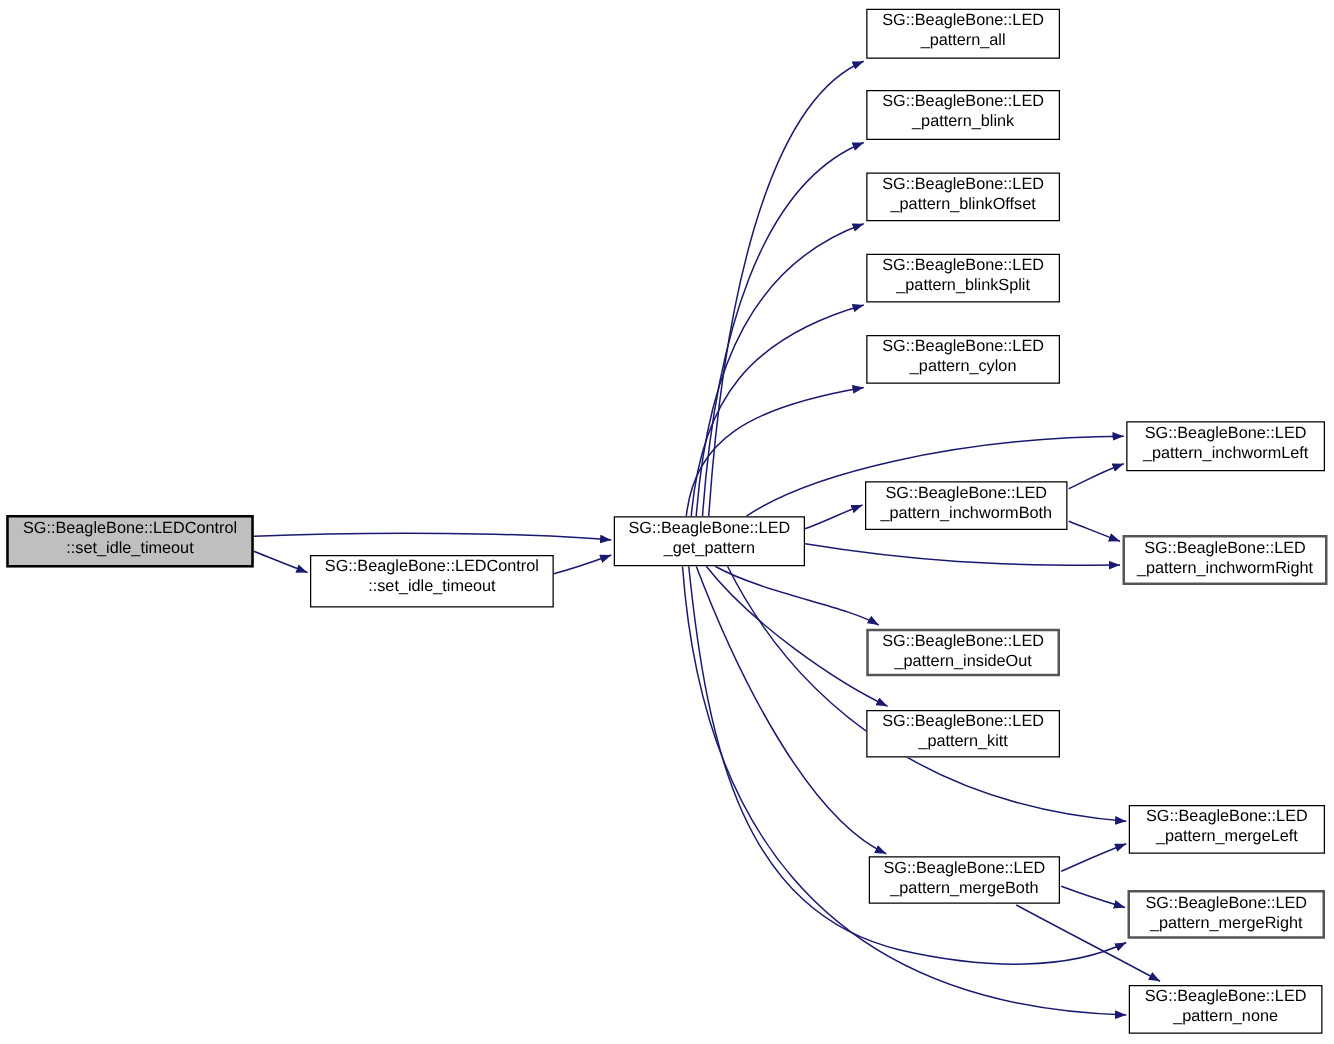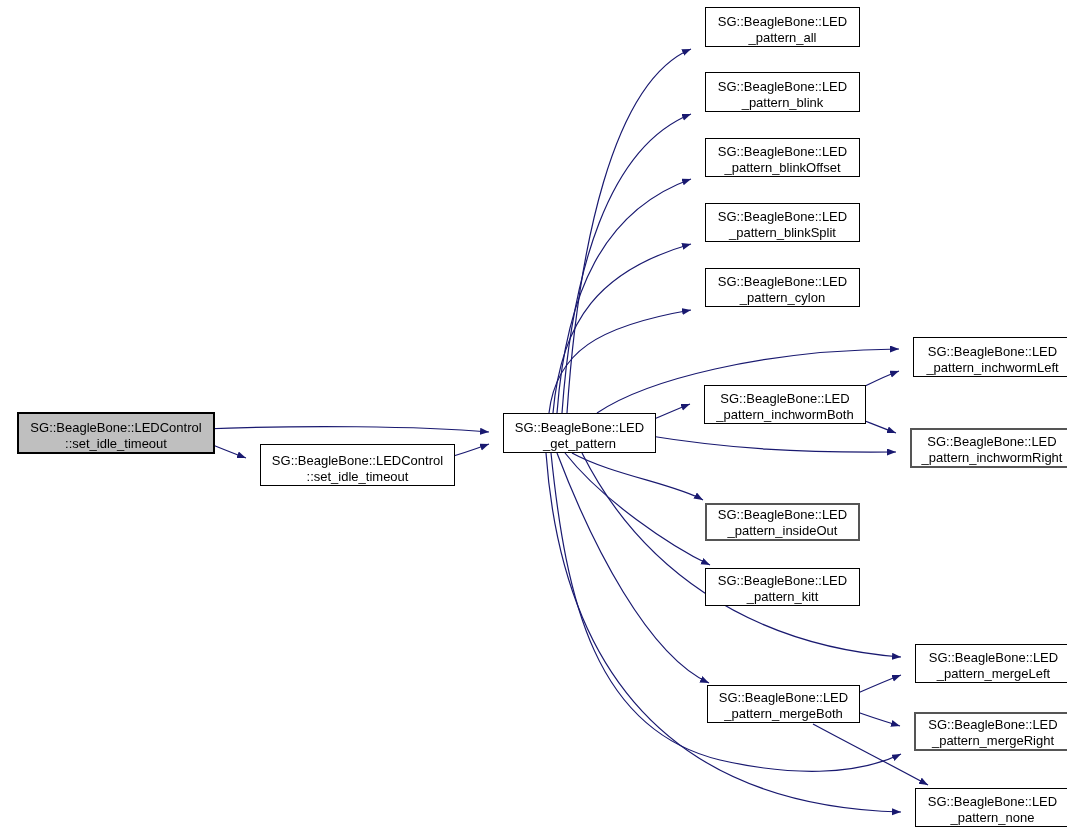--- a/index.html
+++ b/index.html
@@ -21,30 +21,29 @@
     top: 0;
     width: 1067px;
     height: 835px;
   }
   .node {
     position: absolute;
     box-sizing: border-box;
     display: flex;
     flex-direction: column;
     align-items: center;
-    justify-content: flex-end;
+    justify-content: flex-start;
     background: #ffffff;
     border: 1.5px solid #000000;
     text-align: center;
     white-space: nowrap;
     font-size: 13px;
     line-height: 16px;
     color: #000000;
     cursor: pointer;
-    margin-left: 12px;
   }
   .node.highlight {
     background: #bfbfbf;
     border: 2px solid #000000;
   }
   .node.thick {
     border: 2.5px solid #555555;
   }
   .node span {
     display: block;

